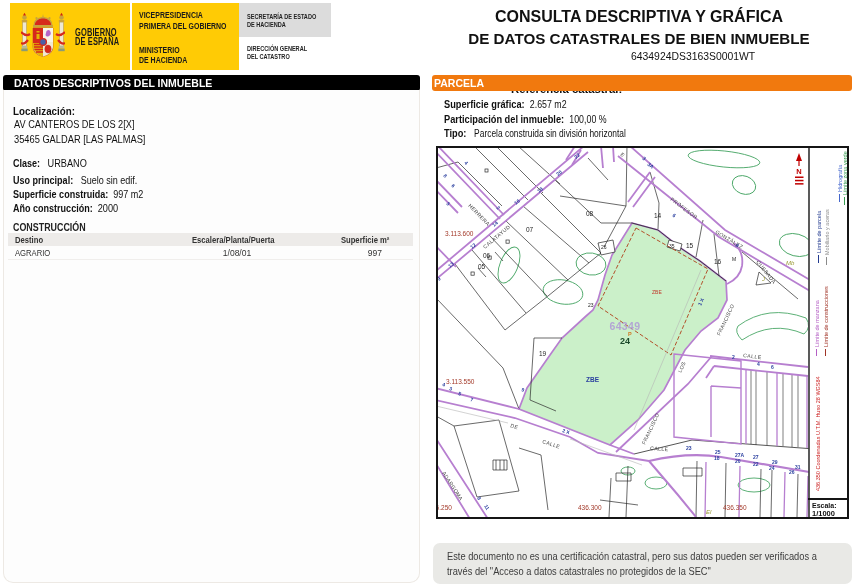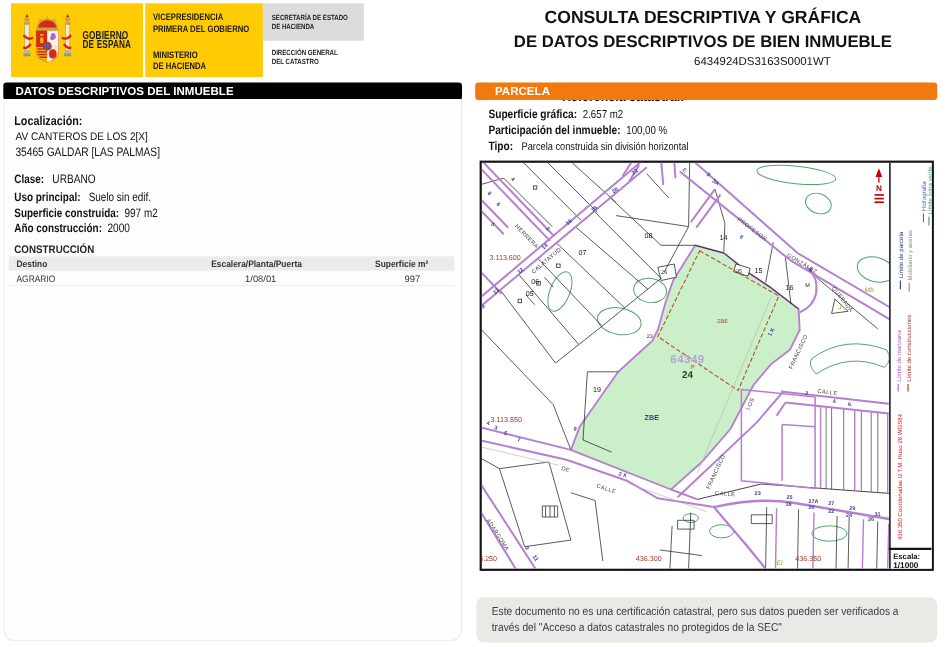--- a/index.html
+++ b/index.html
@@ -54,27 +54,27 @@
 <div class="abs sx" style="left:75px; top:28px; font-size:10.5px; font-weight:bold; line-height:9.3px; color:#1a1a1a; transform:scaleX(0.71); letter-spacing:0.2px;">GOBIERNO<br>DE ESPAÑA</div>
 <div class="abs sx" style="left:139px; top:10px; font-size:8.5px; font-weight:bold; line-height:10.7px; color:#1a1a1a; transform:scaleX(0.82);">VICEPRESIDENCIA<br>PRIMERA DEL GOBIERNO</div>
 <div class="abs sx" style="left:139px; top:44.5px; font-size:8.5px; font-weight:bold; line-height:10.7px; color:#1a1a1a; transform:scaleX(0.82);">MINISTERIO<br>DE HACIENDA</div>
 
 <div class="abs" style="left:239px; top:3px; width:92px; height:34px; background:#DCDCDC;"></div>
 <div class="abs sx" style="left:247px; top:13px; font-size:6.8px; font-weight:bold; line-height:8.3px; color:#222; transform:scaleX(0.82);">SECRETARÍA DE ESTADO<br>DE HACIENDA</div>
 <div class="abs sx" style="left:247px; top:45px; font-size:6.8px; font-weight:bold; line-height:8.3px; color:#222; transform:scaleX(0.82);">DIRECCIÓN GENERAL<br>DEL CATASTRO</div>
 
 <div class="abs" style="left:425px; top:6px; width:428px; text-align:center; color:#111;">
   <div style="font-size:16px; font-weight:bold; line-height:22px;">CONSULTA DESCRIPTIVA Y GRÁFICA</div>
-  <div style="font-size:15.2px; font-weight:bold; line-height:22px;">DE DATOS DESCRIPTIVOS DE BIEN INMUEBLE</div>
+  <div style="font-size:15.2px; font-weight:bold; line-height:22px;">DE DATOS CATASTRALES DE BIEN INMUEBLE</div>
 </div>
 <div class="abs" style="left:511px; top:64px; font-size:11.3px; font-weight:bold; color:#111;margin-top:19px;">Referencia catastral:</div>
 <div class="abs" style="left:631px; top:51px; font-size:10.4px; color:#111;">6434924DS3163S0001WT</div>
 
 <div class="abs" style="left:3px; top:75px; width:417px; height:16px; background:#000000; border-radius:3px; color:#fff; font-size:10.5px; font-weight:bold; line-height:16px; padding-left:11px;">DATOS DESCRIPTIVOS DEL INMUEBLE</div>
-<div class="abs" style="left:432px; top:75px; width:420px; height:16px; background:#F1790E; border-radius:3px; color:#fff; font-size:10.5px; font-weight:bold; line-height:16px; padding-left:18px;">PARCELA</div>
+<div class="abs" style="left:432px; top:75px; width:420px; height:16px; background:#F1790E; border-radius:3px; color:#fff; font-size:10.5px; font-weight:bold; line-height:16px; padding-left:2px;">PARCELA</div>
 
 <div class="abs" style="left:3px; top:90px; width:417px; height:493px; background:#FDFDFD; border:1px solid #EDE9E4; border-top:none; border-radius:0 0 10px 10px;"></div>
 
 <div class="abs sx" style="left:13px; top:105px; font-size:11.5px; font-weight:bold; color:#111; transform:scaleX(0.85);">Localización:</div>
 <div class="abs sx" style="left:14px; top:119px; font-size:10px; color:#111; transform:scaleX(0.92);">AV CANTEROS DE LOS 2[X]</div>
 <div class="abs sx" style="left:14px; top:133px; font-size:11.2px; color:#111; transform:scaleX(0.83);">35465 GALDAR [LAS PALMAS]</div>
 
 <div class="abs sx" style="left:13px; top:157px; font-size:11px; color:#111; transform:scaleX(0.82);"><b>Clase:</b>&nbsp;&nbsp; <span style="font-size:11.2px;">URBANO</span></div>
 <div class="abs sx" style="left:13px; top:174px; font-size:11px; color:#111; transform:scaleX(0.82);"><b>Uso principal:</b>&nbsp;&nbsp; Suelo sin edif.</div>
 <div class="abs sx" style="left:13px; top:188px; font-size:11px; color:#111; transform:scaleX(0.82);"><b>Superficie construida:</b>&nbsp; 997 m2</div>

